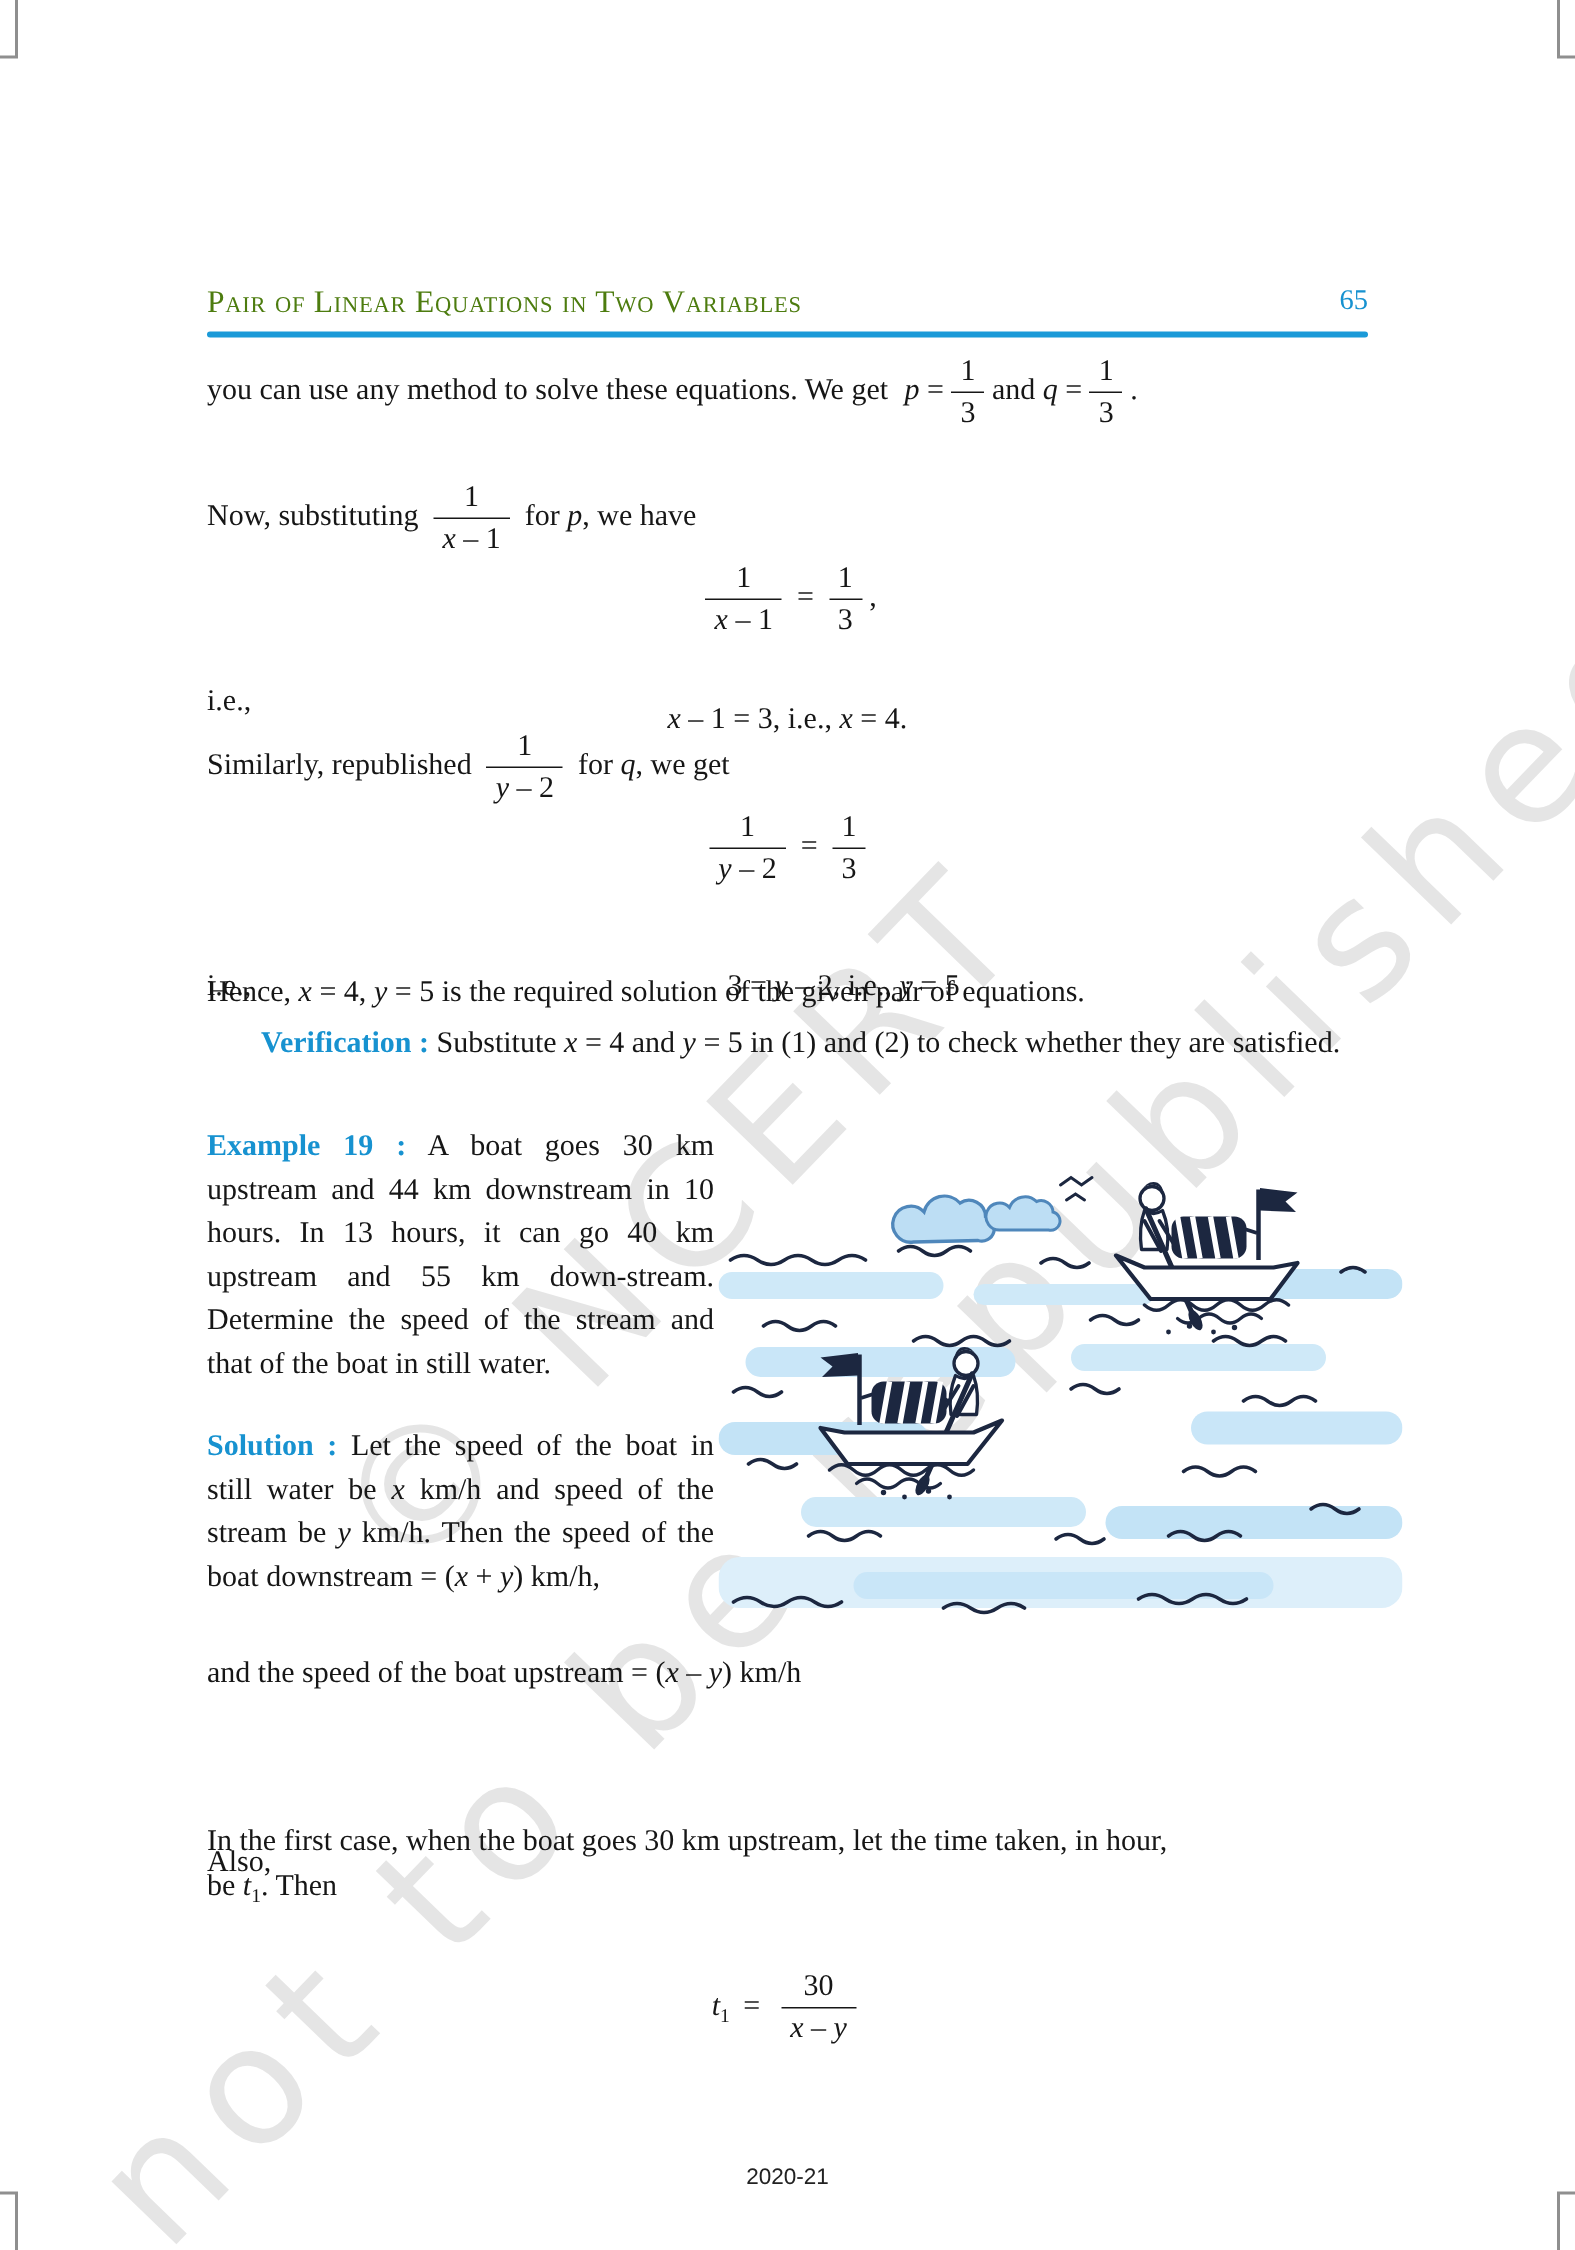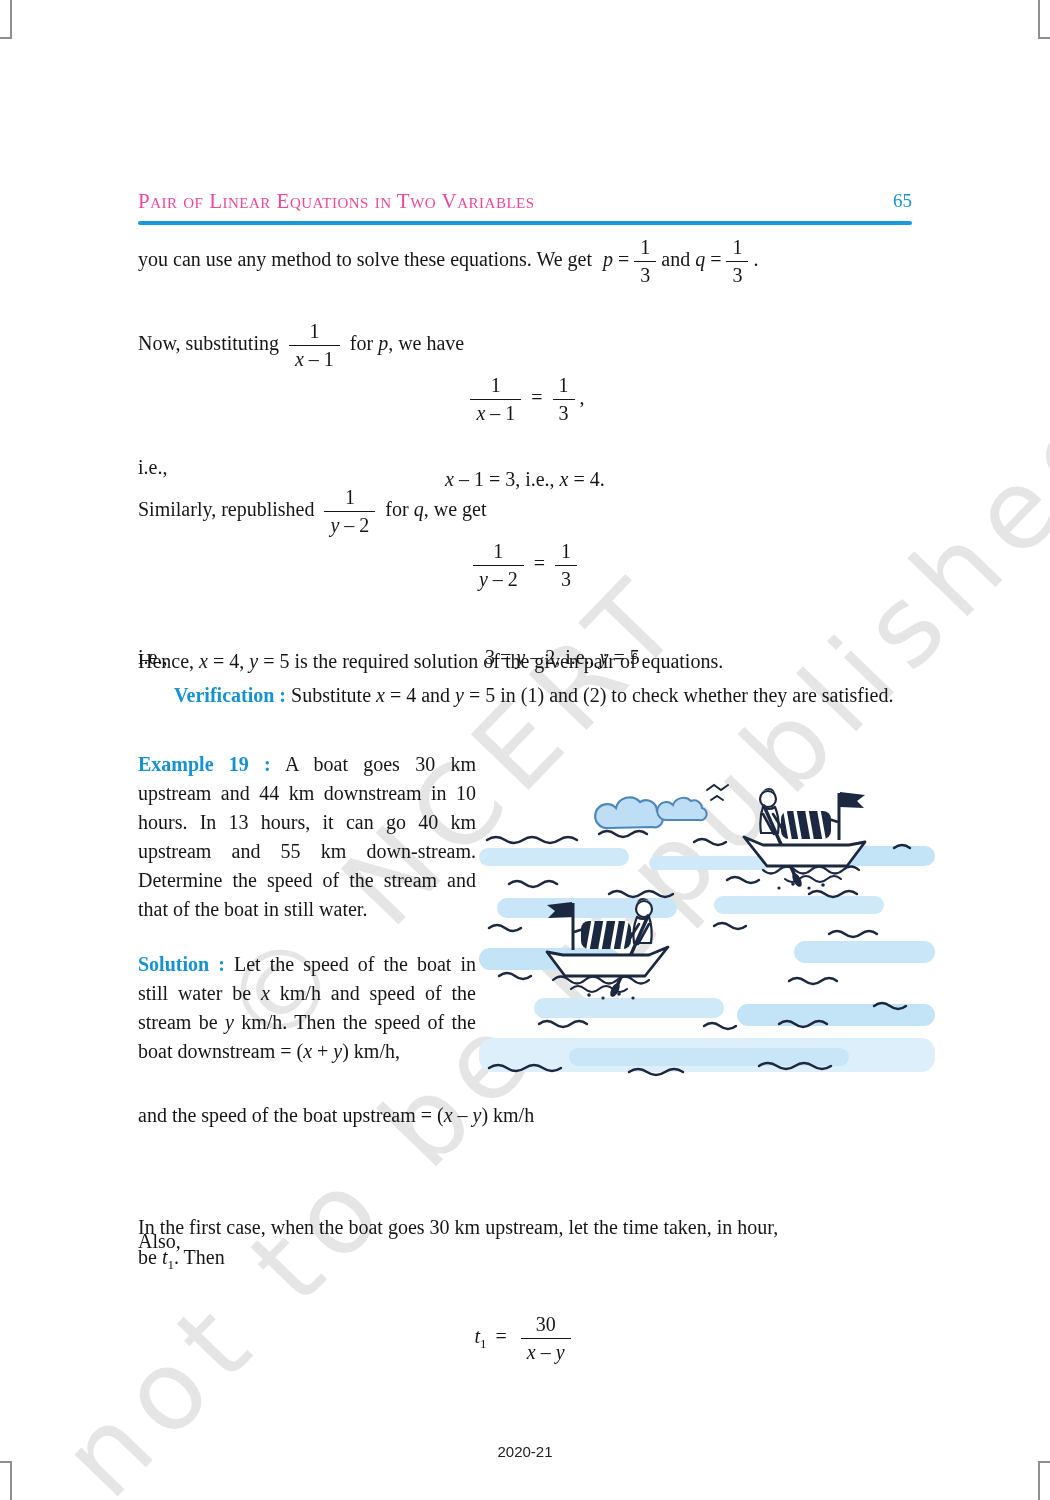--- a/index.html
+++ b/index.html
@@ -13,21 +13,21 @@
   .watermark{
     position:absolute;left:525px;top:880px;z-index:0;
     transform:translate(-50%,-50%) rotate(-46deg);
     font-family:"DejaVu Sans",sans-serif;font-size:110px;letter-spacing:14px;
     color:rgba(70,70,70,0.14);white-space:nowrap;text-align:center;line-height:195px;
     pointer-events:none;
   }
   
   .blk{position:absolute;left:138px;width:774px;z-index:1;font-size:20px;line-height:30px;}
   .header-row{display:flex;justify-content:space-between;align-items:flex-end;}
-  .header-title{color:#ec4899;font-variant:small-caps;font-size:21px;letter-spacing:.5px;}
+  .header-title{color:#4d7c0f;font-variant:small-caps;font-size:21px;letter-spacing:.5px;}
   .header-num{color:#1792d0;font-size:19px;}
   .header-rule{height:4px;background:#1b9ad8;margin-top:5px;border-radius:2px;}
   .indent{text-indent:47px;}
   .just{text-align:justify;}
   .col{width:338px;}
   .lbl-blue{color:#1792d0;font-weight:bold;}
   i, .var{font-style:italic;}
   sub{font-size:13px;line-height:0;}
   
   .frac{display:inline-block;vertical-align:middle;text-align:center;margin:0 5px;line-height:normal;}

